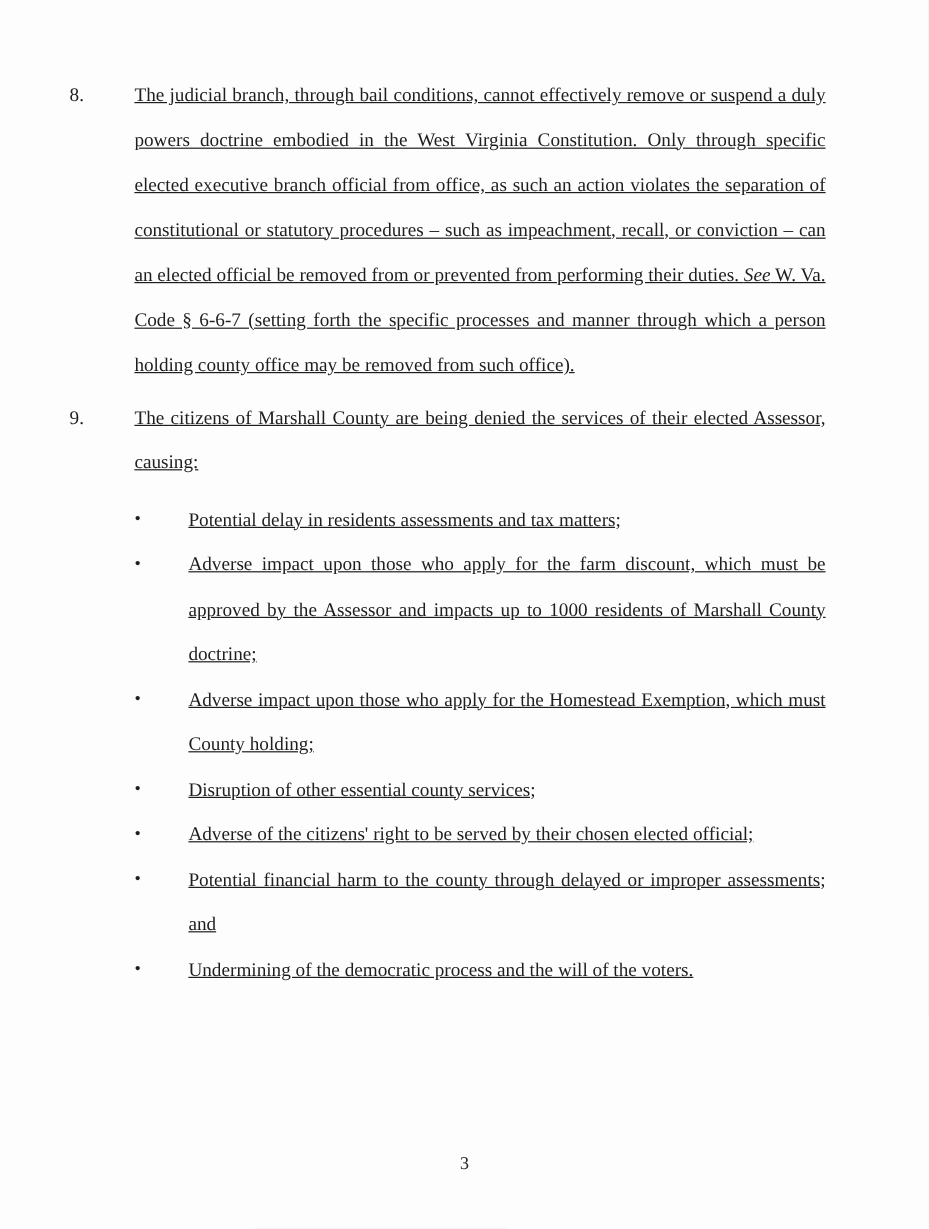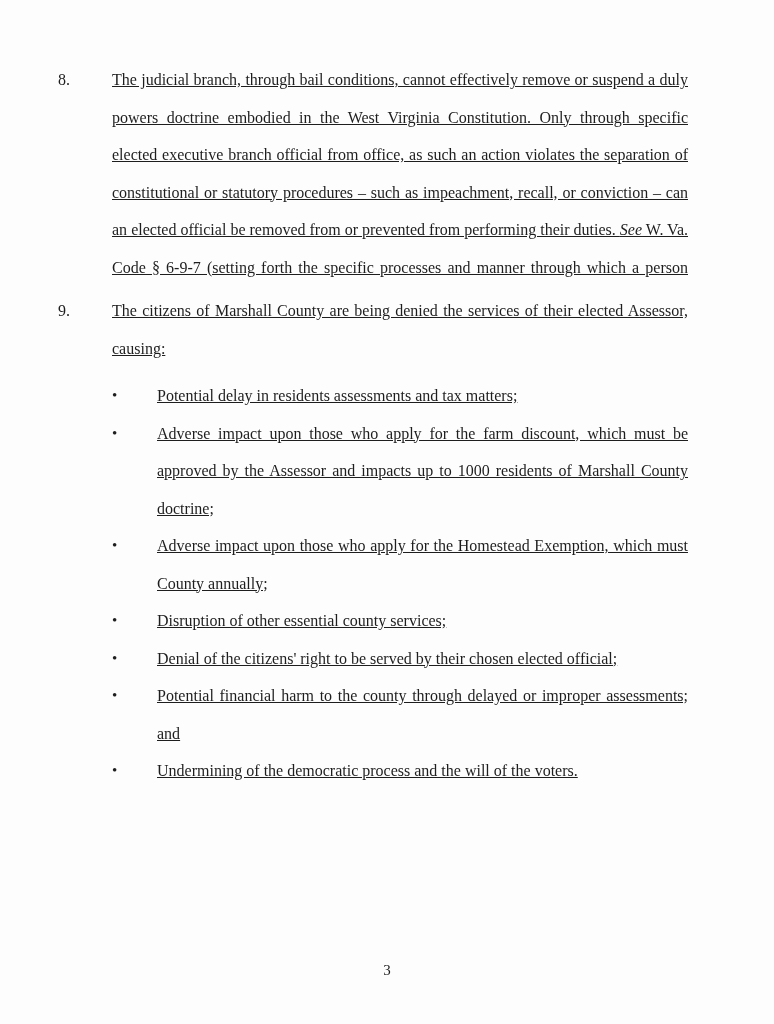--- a/index.html
+++ b/index.html
@@ -70,21 +70,22 @@
   <main class="content">
 
     <section class="para">
       <div class="pnum">8.</div>
       <div class="pbody">
         <p class="line j">The judicial branch, through bail conditions, cannot effectively remove or suspend a duly</p>
         <p class="line j">powers doctrine embodied in the West Virginia Constitution. Only through specific</p>
         <p class="line j">elected executive branch official from office, as such an action violates the separation of</p>
         <p class="line j">constitutional or statutory procedures – such as impeachment, recall, or conviction – can</p>
         <p class="line j"><span>an elected official be removed from or prevented from performing their duties. </span><span class="cite">See</span><span> W. Va.</span></p>
-        <p class="line j">Code § 6-9-7 (setting forth the specific processes and manner through which a person</p>
+        <p class="line j">Code § 6-6-7 (setting forth the specific processes and manner through which a person</p>
+        <p class="line">holding county office may be removed from such office).</p>
       </div>
     </section>
 
     <section class="para">
       <div class="pnum">9.</div>
       <div class="pbody">
         <p class="line j">The citizens of Marshall County are being denied the services of their elected Assessor,</p>
         <p class="line">causing:</p>
 
         <ul class="bullets">
@@ -99,33 +100,33 @@
             <div class="bbody">
               <p class="line j">Adverse impact upon those who apply for the farm discount, which must be</p>
               <p class="line j">approved by the Assessor and impacts up to 1000 residents of Marshall County</p>
               <p class="line">doctrine;</p>
             </div>
           </li>
           <li class="bullet">
             <span class="bmark">•</span>
             <div class="bbody">
               <p class="line j">Adverse impact upon those who apply for the Homestead Exemption, which must</p>
-              <p class="line">County annually;</p>
+              <p class="line">County holding;</p>
             </div>
           </li>
           <li class="bullet">
             <span class="bmark">•</span>
             <div class="bbody">
               <p class="line">Disruption of other essential county services;</p>
             </div>
           </li>
           <li class="bullet">
             <span class="bmark">•</span>
             <div class="bbody">
-              <p class="line">Denial of the citizens' right to be served by their chosen elected official;</p>
+              <p class="line">Adverse of the citizens' right to be served by their chosen elected official;</p>
             </div>
           </li>
           <li class="bullet">
             <span class="bmark">•</span>
             <div class="bbody">
               <p class="line j">Potential financial harm to the county through delayed or improper assessments;</p>
               <p class="line">and</p>
             </div>
           </li>
           <li class="bullet">

